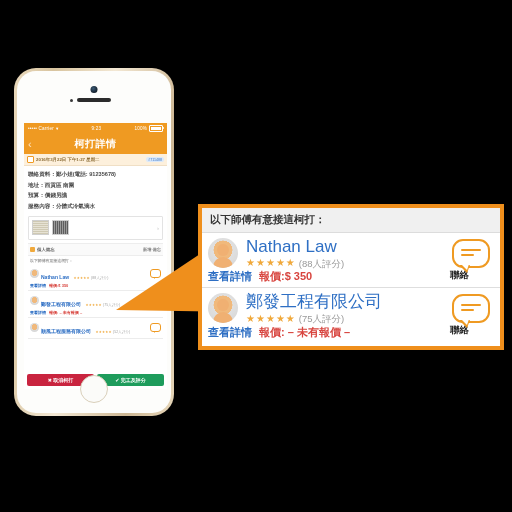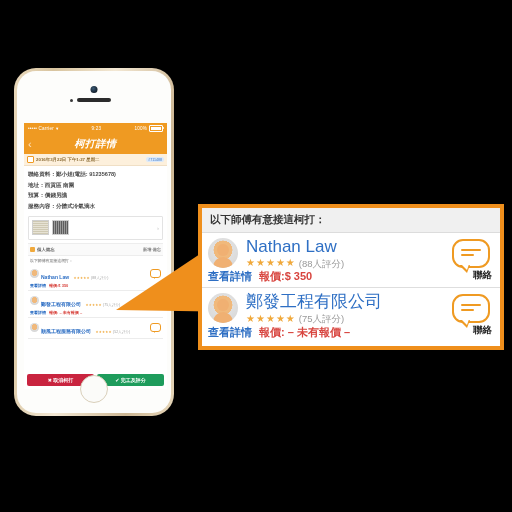--- a/index.html
+++ b/index.html
@@ -67,21 +67,21 @@
   
   .navbar{
     height:20px;background:#ef9a22;color:#fff;
     display:flex;align-items:center;position:relative;
   }
   .nav-back{
     position:absolute;left:4px;font-size:11px;line-height:1;color:#ffe3bd;
     font-weight:300;
   }
   .nav-title{
-    flex:1;text-align:center;font-size:10px;font-weight:700;letter-spacing:.5px;font-style:italic;
+    flex:1;text-align:center;font-size:10px;font-weight:700;letter-spacing:.5px;
   }
 
   
   .metastrip{
     height:11px;background:#fdf0dc;border-bottom:1px solid #f0dfc5;
     display:flex;align-items:center;padding:0 3px;gap:2px;
   }
   .meta-cal{
     width:5px;height:5px;border:.7px solid #ef9a22;border-radius:1px;flex:0 0 auto;
     position:relative;background:#fff;
@@ -201,21 +201,21 @@
   }
   .co-namewrap{flex:1;min-width:0;}
   .co-name{
     font-size:17px;color:#2e6fc4;font-weight:400;line-height:1.2;
     white-space:nowrap;
   }
   .co-stars{display:flex;align-items:center;gap:3px;margin-top:1px;}
   .co-stars .st{color:#f0a93c;font-size:10px;letter-spacing:1px;line-height:1;}
   .co-stars .cnt{color:#9a9a9a;font-size:9.5px;line-height:1;}
   .co-contact{
-    position:absolute;right:8px;top:6px;width:42px;text-align:right;
+    position:absolute;right:8px;top:6px;width:42px;text-align:left;
   }
   .co-bub{
     width:34px;height:25px;margin:0 auto;border:2px solid #ef9a22;border-radius:11px;
     position:relative;background:#fff;
   }
   .co-bub .l1,.co-bub .l2{
     position:absolute;height:2px;background:#ef9a22;border-radius:1px;left:7px;
   }
   .co-bub .l1{top:8px;width:20px;}
   .co-bub .l2{top:13px;width:13px;}

